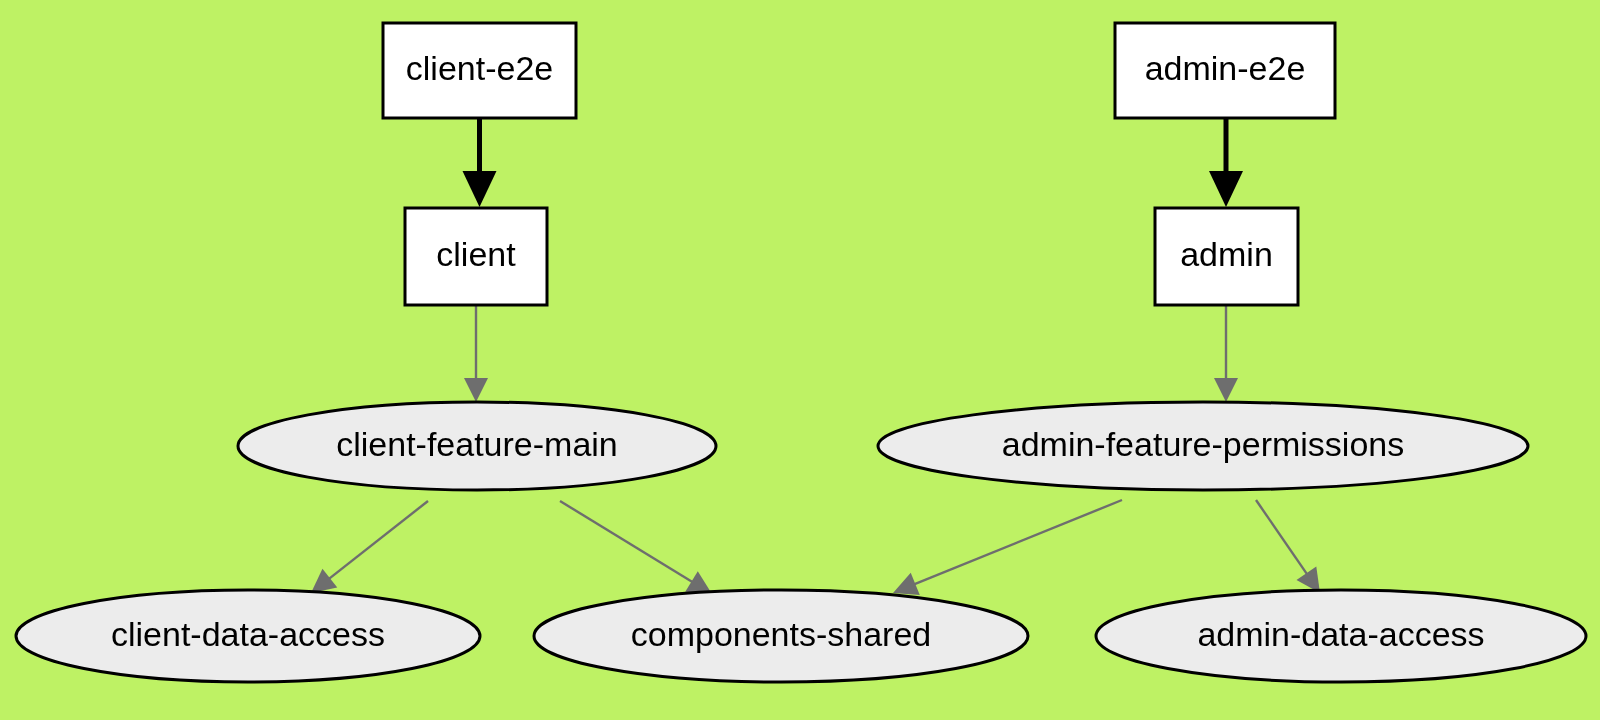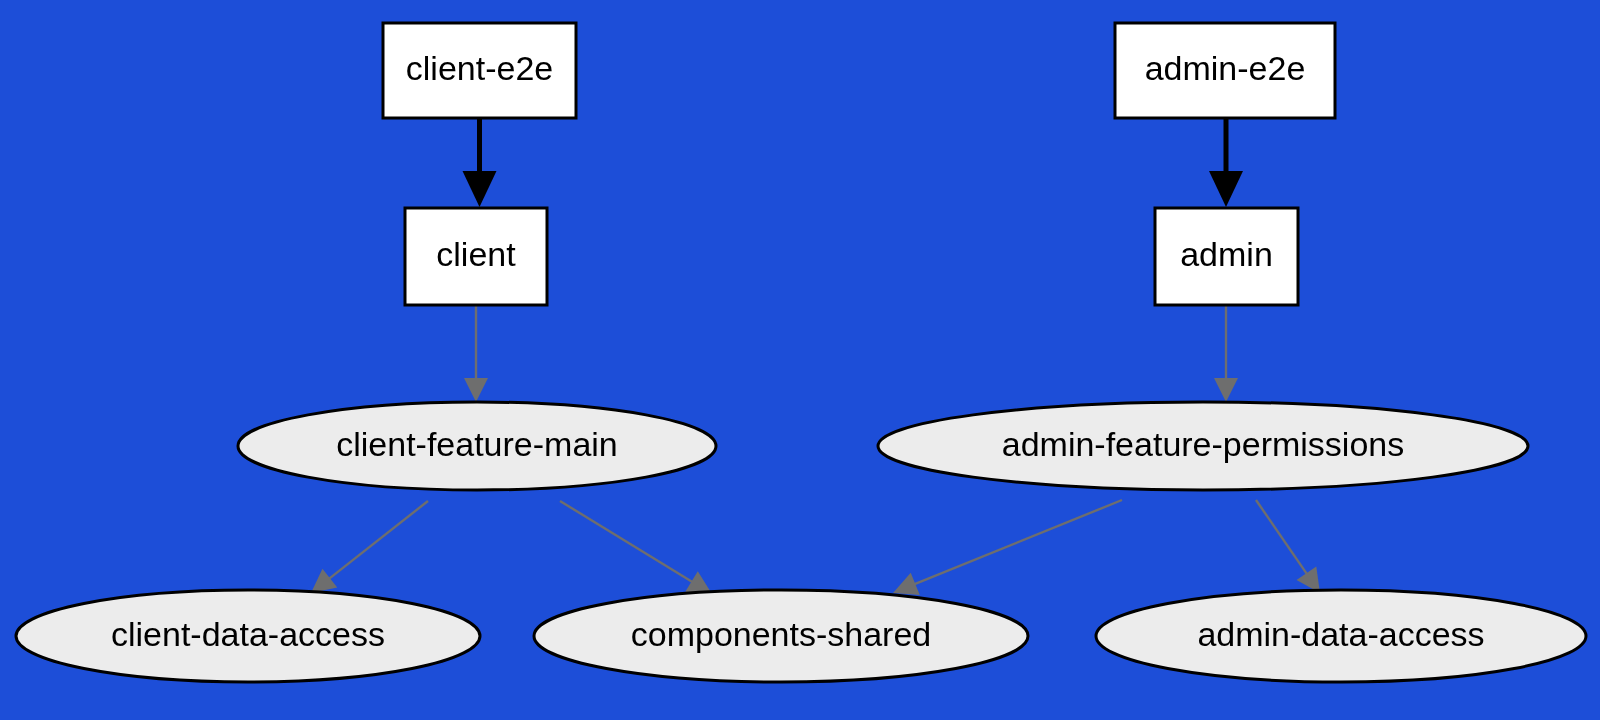--- a/index.html
+++ b/index.html
@@ -4,21 +4,21 @@
 <style>
   html, body {
     margin: 0;
     padding: 0;
     background: #ffffff;
   }
   #graph-canvas {
     position: relative;
     width: 1600px;
     height: 720px;
-    background: #1d4ed8;
+    background: #bef264;
     overflow: hidden;
     font-family: "Liberation Sans", sans-serif;
   }
   #graph-svg {
     position: absolute;
     top: 0;
     left: 0;
     width: 1600px;
     height: 720px;
     display: block;

